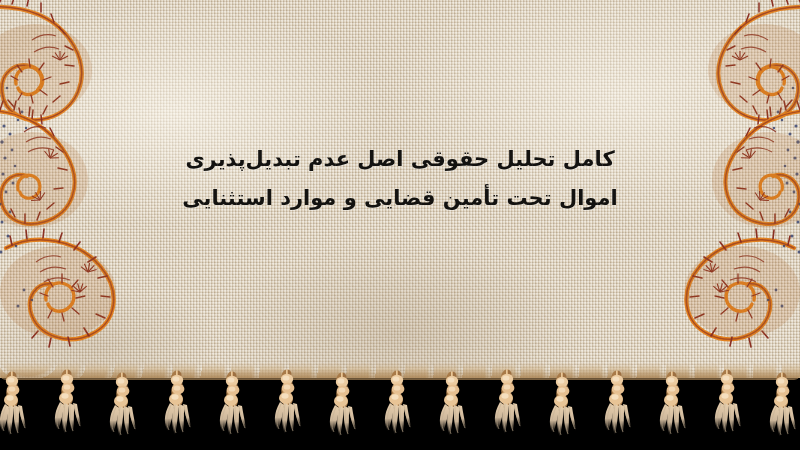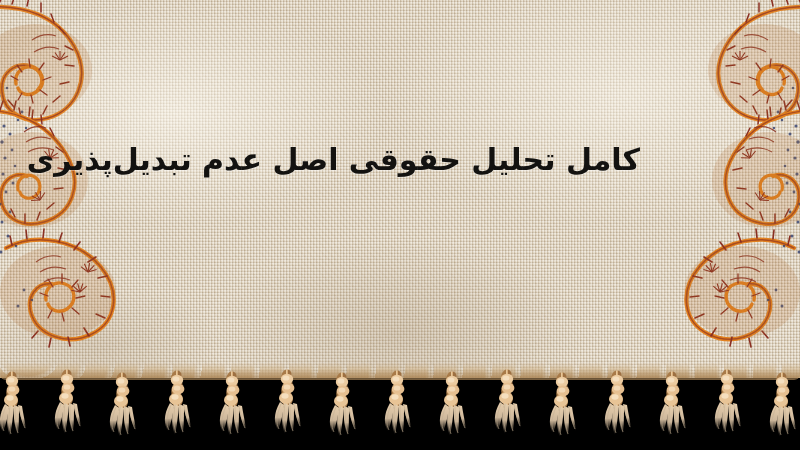--- a/index.html
+++ b/index.html
@@ -71,21 +71,21 @@
   .title-block{
     position:absolute;
     left:0;right:0;top:140px;
     text-align:center;
     direction:rtl;
     padding:0 160px;
   }
   .title-line{
     font-family:"DejaVu Sans","Liberation Sans",sans-serif;
     font-weight:700;
-    font-size:30px;
+    font-size:21px;
     line-height:39px;
     color:#131210;
     letter-spacing:0px;
     white-space:nowrap;
     text-shadow:0 1px 0 rgba(255,255,255,.30);
   }
 
   
   .fringe{
     position:absolute;left:0;top:366px;width:800px;height:84px;
@@ -322,20 +322,21 @@
       <g opacity=".18" fill="#b06a2c">
         <ellipse cx="40" cy="70" rx="56" ry="46"></ellipse>
         <ellipse cx="36" cy="180" rx="56" ry="48"></ellipse>
         <ellipse cx="62" cy="292" rx="58" ry="46"></ellipse>
       </g>
     </svg>
   </div>
 
   <div class="title-block">
     <div class="title-line">کامل تحلیل حقوقی اصل عدم تبدیل‌پذیری</div>
+    <div class="title-line">اموال تحت تأمین قضایی و موارد استثنایی</div>
   </div>
 
   <div class="fringe">
     <svg viewBox="0 0 800 84" xmlns="http://www.w3.org/2000/svg" preserveAspectRatio="none">
       <defs>
         <linearGradient id="cord" x1="0" y1="0" x2="1" y2="0">
           <stop offset="0%" stop-color="#a87a48"></stop>
           <stop offset="38%" stop-color="#f0d3a8"></stop>
           <stop offset="62%" stop-color="#e3b883"></stop>
           <stop offset="100%" stop-color="#9d7042"></stop>

